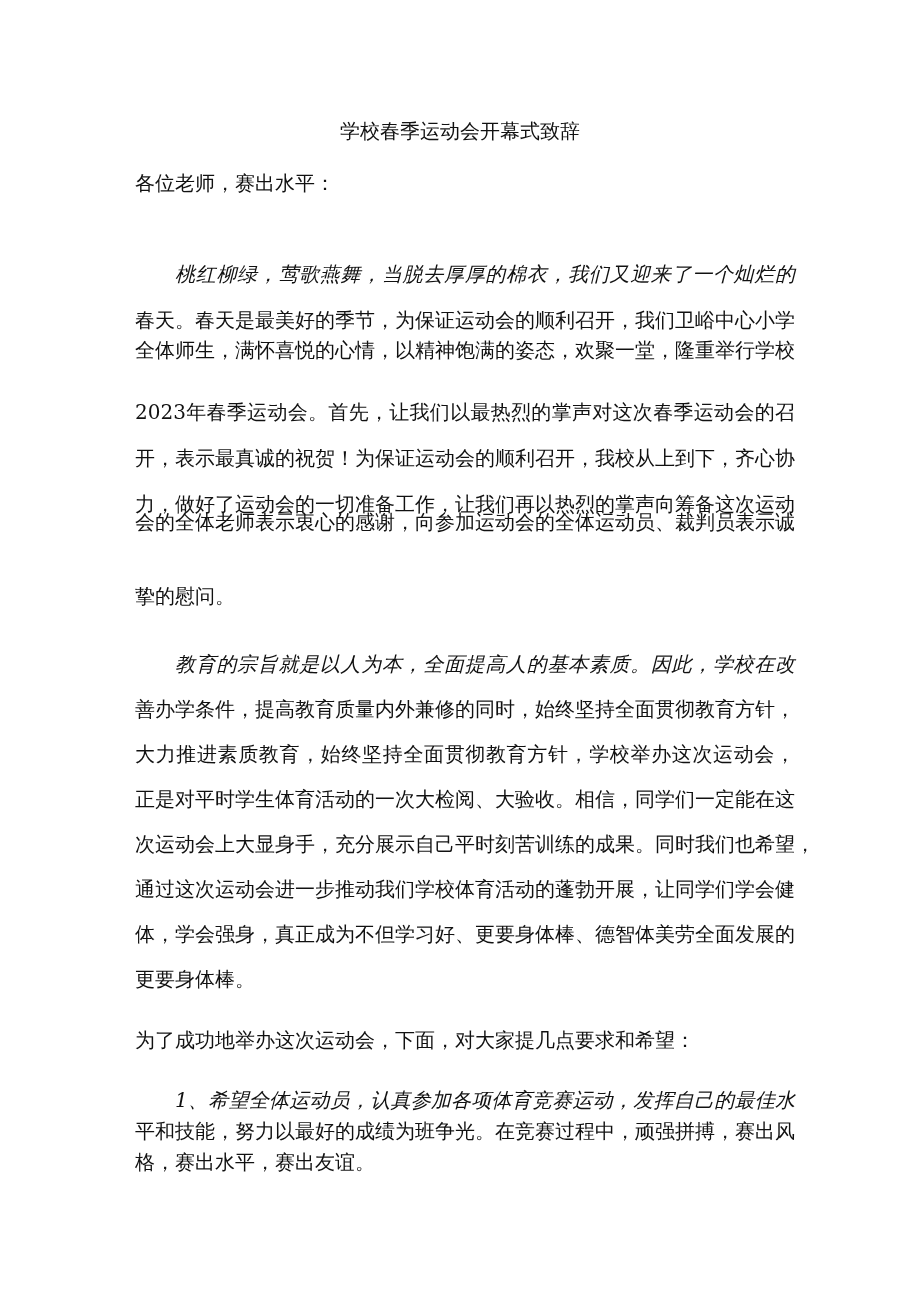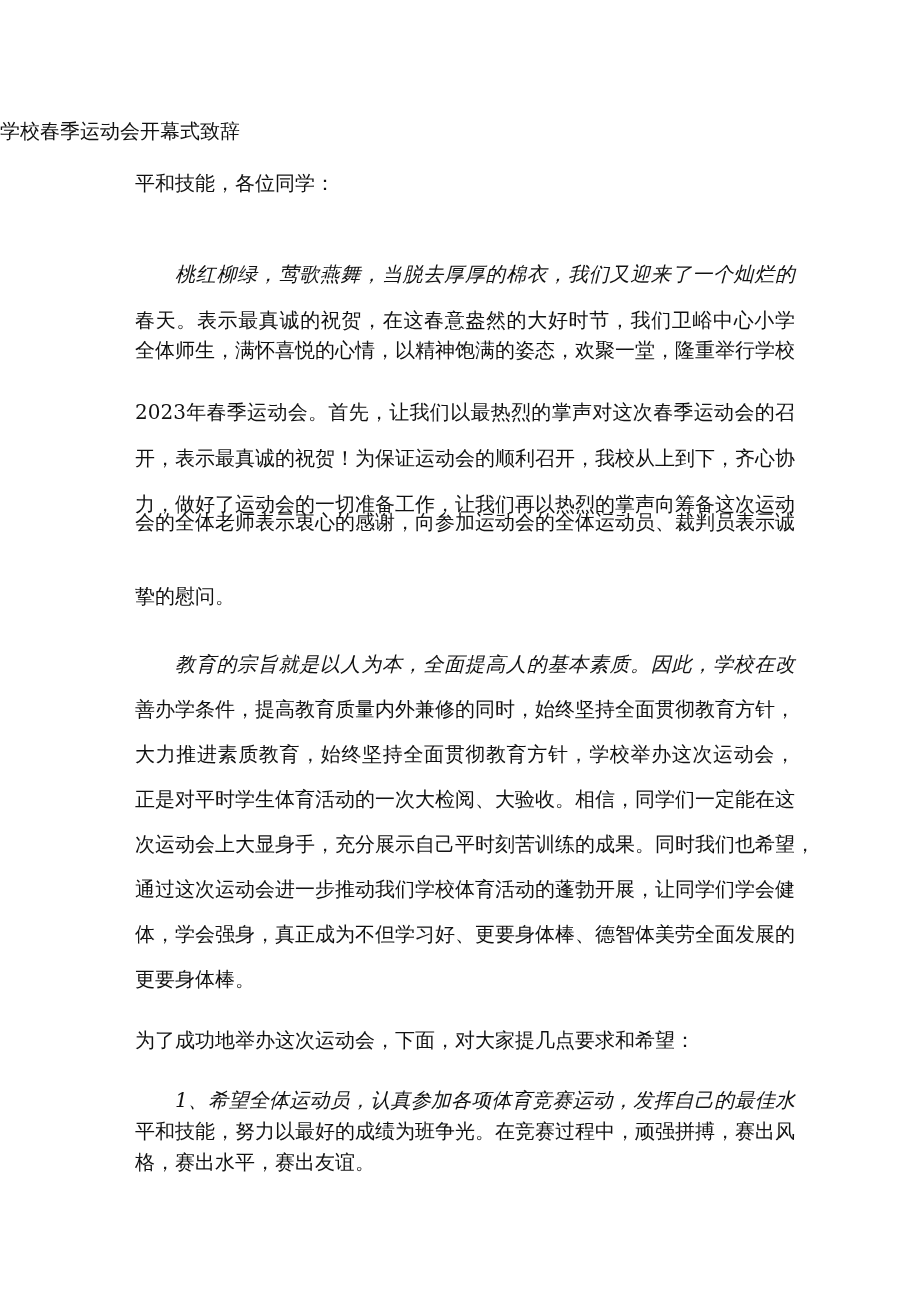--- a/index.html
+++ b/index.html
@@ -2,34 +2,34 @@
 <html><head>
 <meta charset="utf-8">
 <style>
   html, body { margin: 0; padding: 0; background: #ffffff; }
   body { width: 920px; height: 1301px; position: relative; overflow: hidden;
          font-family: "DejaVu Serif", "Liberation Serif", serif; color: #111111; }
   .page { position: absolute; left: 0; top: 0; width: 920px; height: 1301px; background: #fff; }
   .line { position: absolute; left: 135px; width: 660px; font-size: 20px; line-height: 24px;
           white-space: nowrap; text-align: justify; text-align-last: justify; letter-spacing: 0; }
   .line.last { text-align-last: left; }
-  .title { position: absolute; left: 0; width: 920px; top: 119px; font-size: 20px; line-height: 24px; }
+  .title { position: absolute; left: 0; width: 920px; top: 119px; text-align: center; font-size: 20px; line-height: 24px; }
   .indent { left: 175px; width: 620px; font-style: italic; }
 </style>
 </head>
 <body>
 
 <div class="page">
   <div class="title">学校春季运动会开幕式致辞</div>
 
-  <div class="line last" style="top:171px">平和技能，各位同学：</div>
+  <div class="line last" style="top:171px">各位老师，赛出水平：</div>
 
   <div>
     <div class="line indent" style="top:262px">桃红柳绿，莺歌燕舞，当脱去厚厚的棉衣，我们又迎来了一个灿烂的</div>
-    <div class="line" style="top:308px">春天。表示最真诚的祝贺，在这春意盎然的大好时节，我们卫峪中心小学</div>
+    <div class="line" style="top:308px">春天。春天是最美好的季节，为保证运动会的顺利召开，我们卫峪中心小学</div>
     <div class="line" style="top:338px">全体师生，满怀喜悦的心情，以精神饱满的姿态，欢聚一堂，隆重举行学校</div>
     <div class="line" style="top:400px">2023年春季运动会。首先，让我们以最热烈的掌声对这次春季运动会的召</div>
     <div class="line" style="top:446px">开，表示最真诚的祝贺！为保证运动会的顺利召开，我校从上到下，齐心协</div>
     <div class="line" style="top:492px">力，做好了运动会的一切准备工作，让我们再以热烈的掌声向筹备这次运动</div>
     <div class="line" style="top:510px">会的全体老师表示衷心的感谢，向参加运动会的全体运动员、裁判员表示诚</div>
     <div class="line last" style="top:584px">挚的慰问。</div>
   </div>
 
   <div>
     <div class="line indent" style="top:652px">教育的宗旨就是以人为本，全面提高人的基本素质。因此，学校在改</div>

